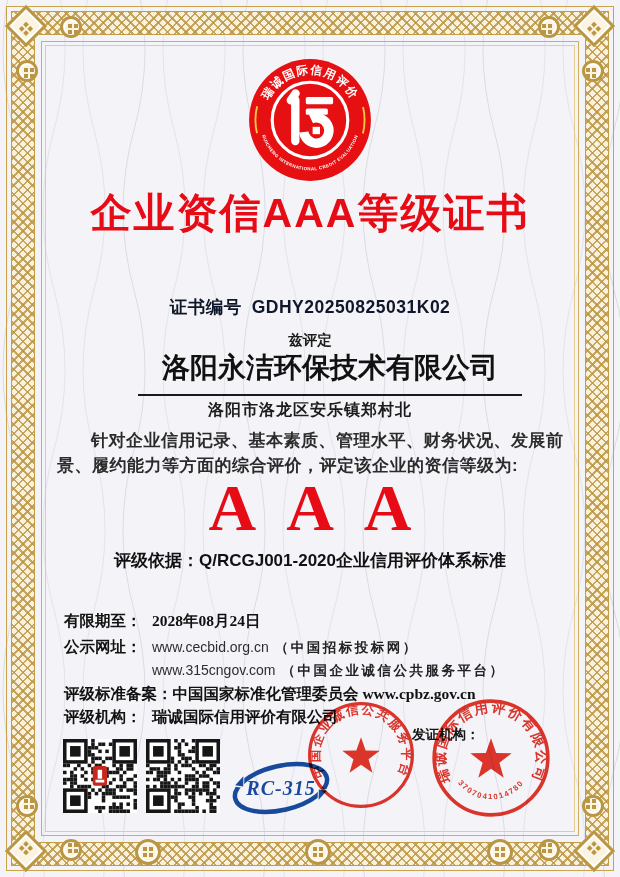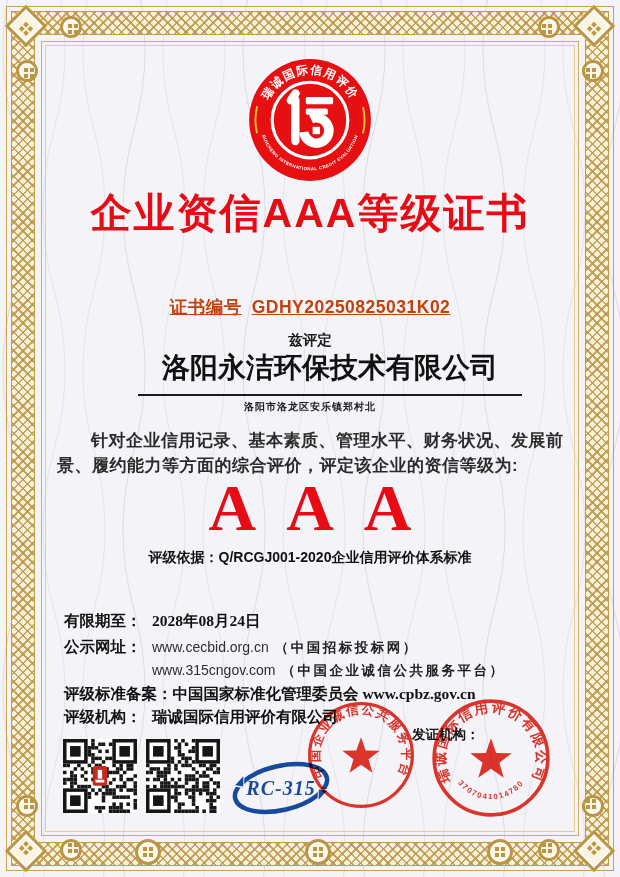--- a/index.html
+++ b/index.html
@@ -36,31 +36,31 @@
   .med .dots{left:5px;top:5px;}
   .med.e1{left:56px;top:12px}
   .med.e2{left:12px;top:56px}
   .med.bm{width:26px;height:26px;top:839px;}
 
   
   .cx{position:absolute;left:0;right:0;text-align:center;}
   .logo{position:absolute;left:247px;top:57px;width:126px;height:126px;}
   .title{top:186px;font-size:41px;font-weight:bold;color:#e60b14;letter-spacing:2px;}
   .subtitle{top:247px;font-size:15px;color:#94949c;letter-spacing:1.2px;}
-  .certno{top:295px;font-size:17.5px;font-weight:bold;color:#c2410c;letter-spacing:.5px;text-decoration:underline;}
+  .certno{top:295px;font-size:17.5px;font-weight:bold;color:#0f172a;letter-spacing:.5px;}
   .certno .num{margin-left:10px;}
   .hereby{top:331px;font-size:14.5px;font-weight:bold;font-family:"Liberation Serif",serif;}
   .company{top:349px;font-size:28px;font-weight:bold;font-family:"Liberation Serif",serif;color:#111;margin-left:40px;}
   .company span{display:inline-block;padding:0 24px 7px;border-bottom:2px solid #1a1a1a;}
-  .address{top:400px;font-size:10px;font-weight:bold;letter-spacing:1px;}
+  .address{top:400px;font-size:16px;font-weight:bold;letter-spacing:1px;}
   .para{position:absolute;left:57px;top:429px;width:508px;text-align:left;font-size:17px;
         line-height:1.45;text-indent:2em;font-weight:bold;color:#2b2b2b;letter-spacing:.5px;}
   .rating{top:472px;font-family:"Liberation Serif",serif;font-weight:bold;font-size:66px;
           color:#e60b14;letter-spacing:30px;padding-left:30px;line-height:1.1;}
-  .basis{top:549px;font-size:14px;font-weight:bold;color:#111;}
+  .basis{top:549px;font-size:17px;font-weight:bold;color:#111;}
 
   .irow{position:absolute;left:64px;white-space:nowrap;text-align:left;font-size:15.5px;
         font-family:"Liberation Serif",serif;font-weight:bold;color:#111;}
   .irow .lbl{display:inline-block;width:88px;}
   .irow .lblw{display:inline-block;width:88px;}
   .url{font-family:"Liberation Sans",sans-serif;font-weight:normal;font-size:14px;color:#2e2e2e;}
   .note{font-family:"Liberation Sans",sans-serif;font-weight:bold;font-size:13.5px;
         letter-spacing:2.5px;color:#222;margin-left:6px;}
   .r1{top:584px}.r2{top:611px}.r3{top:637px}.r4{top:661px}.r5{top:684px}.r6{top:707px}
   .issuer{position:absolute;left:412px;top:726px;font-size:13.5px;font-weight:bold;

